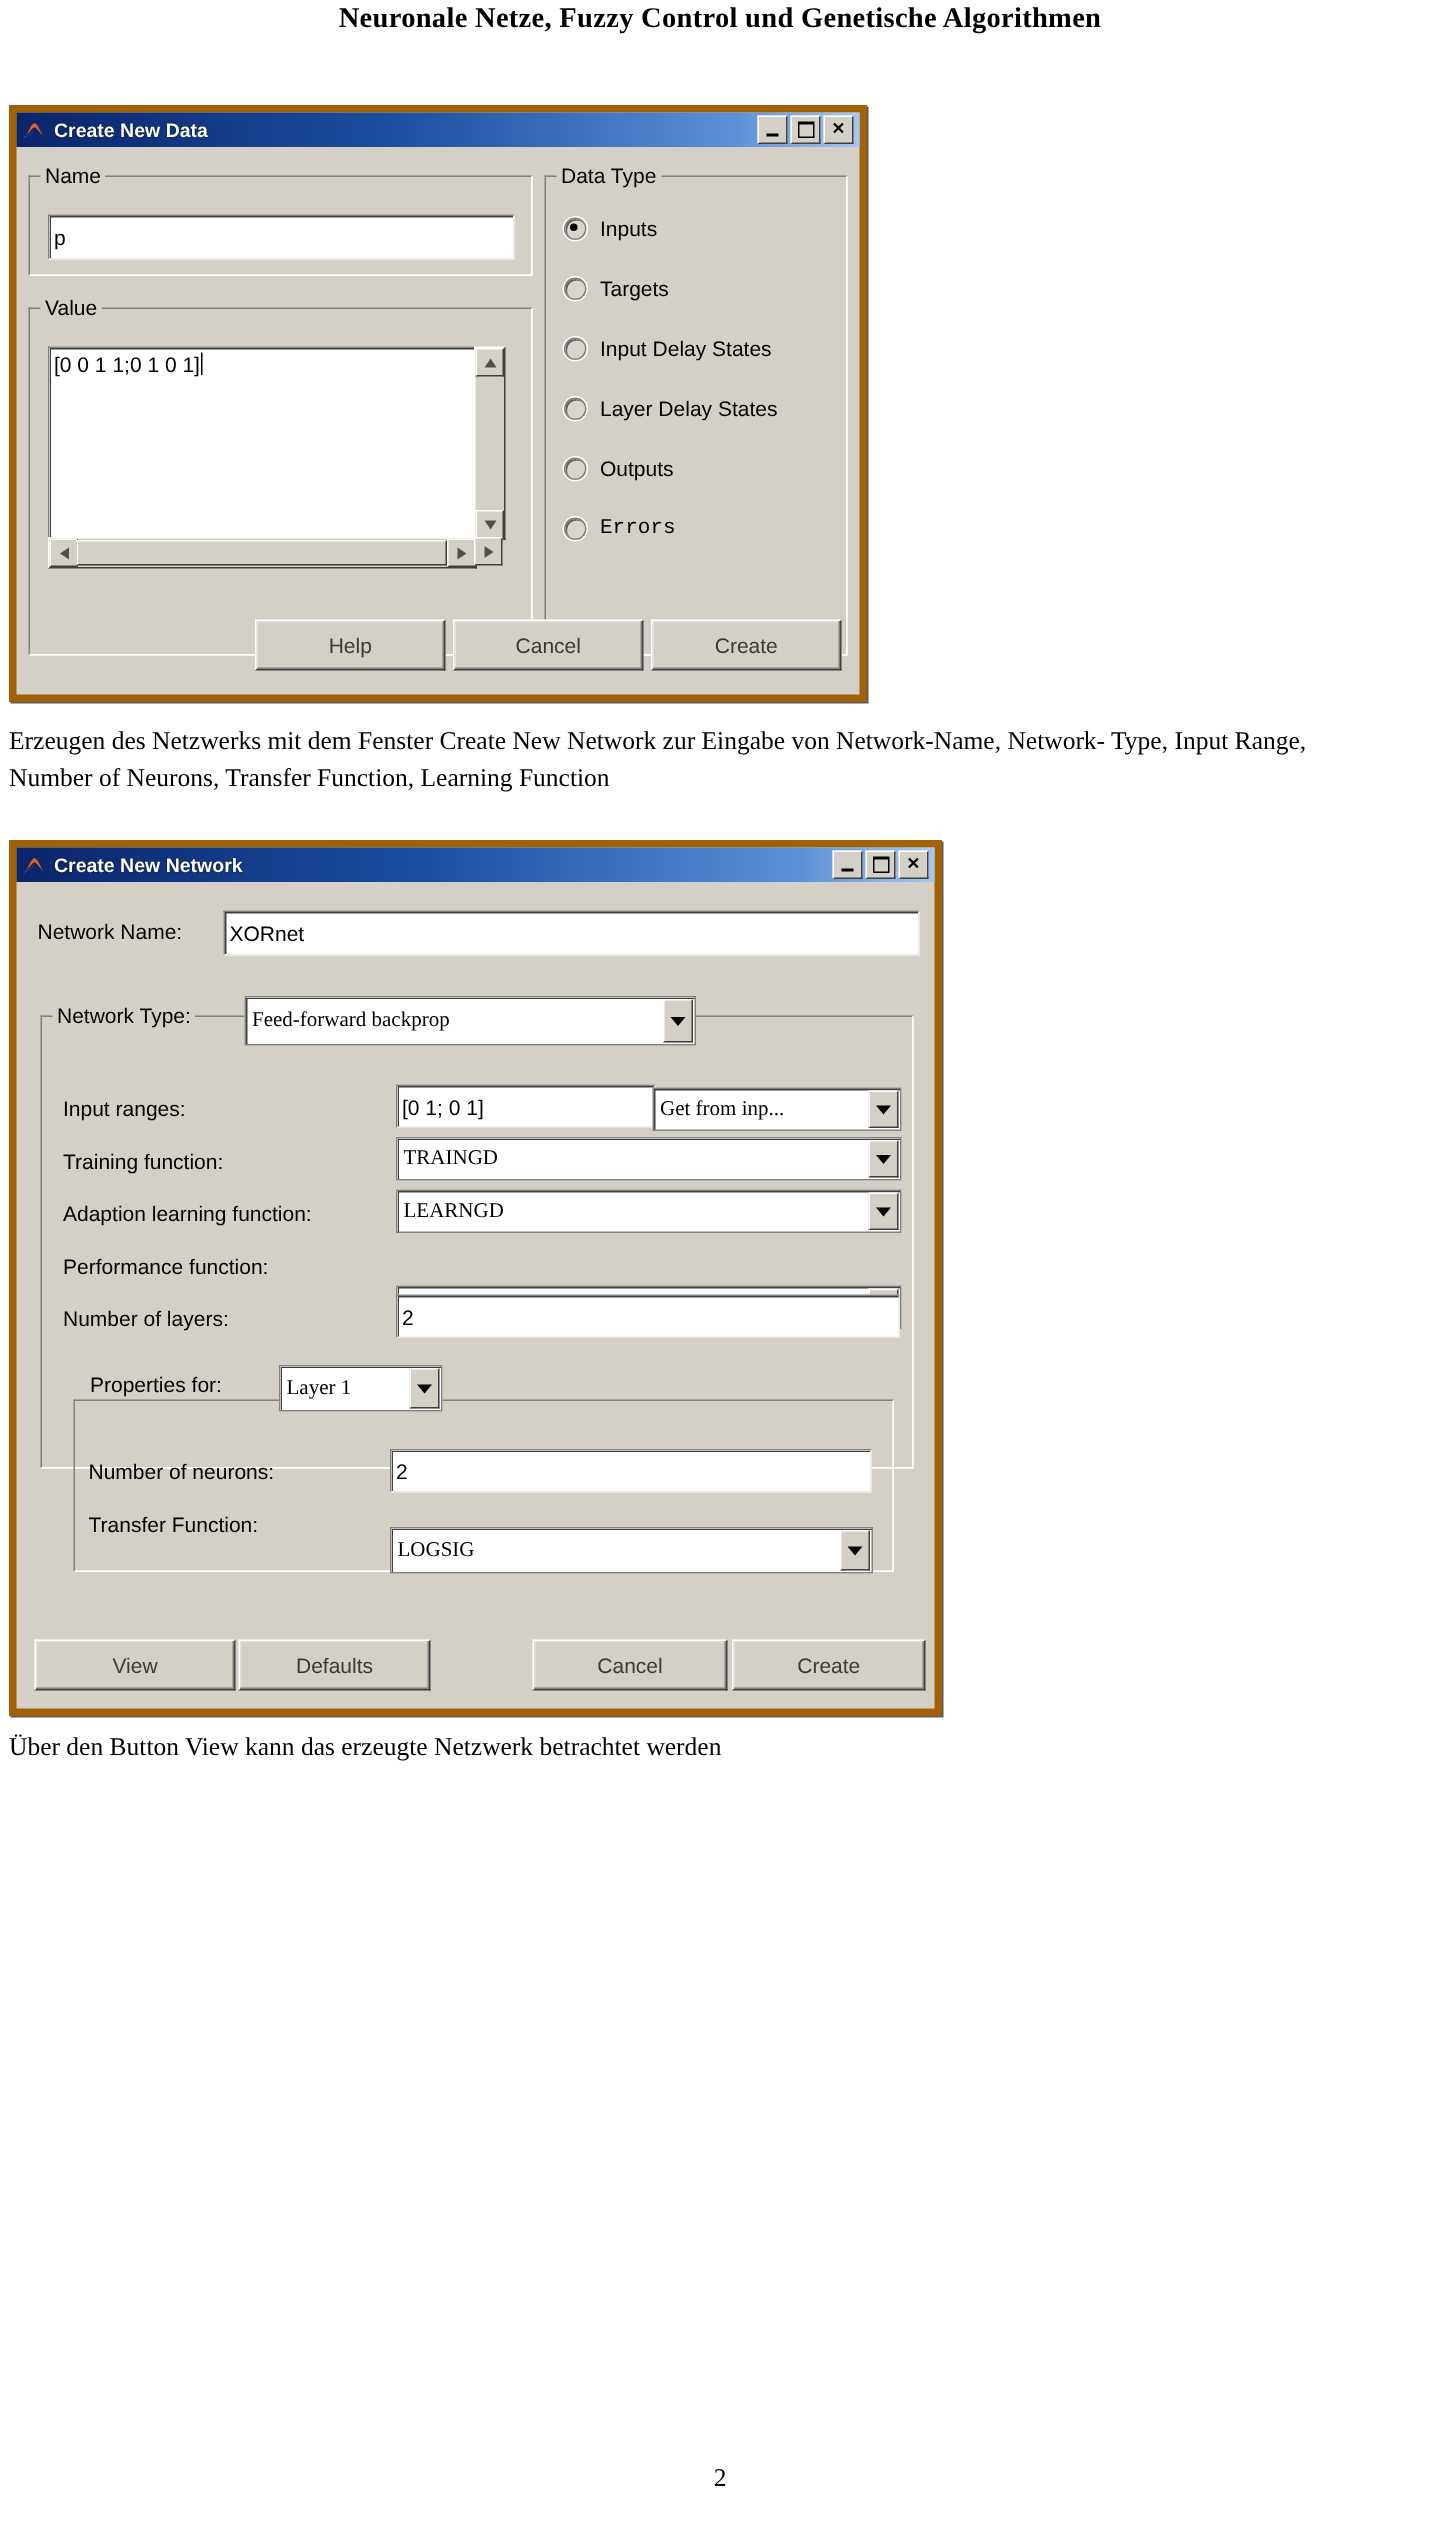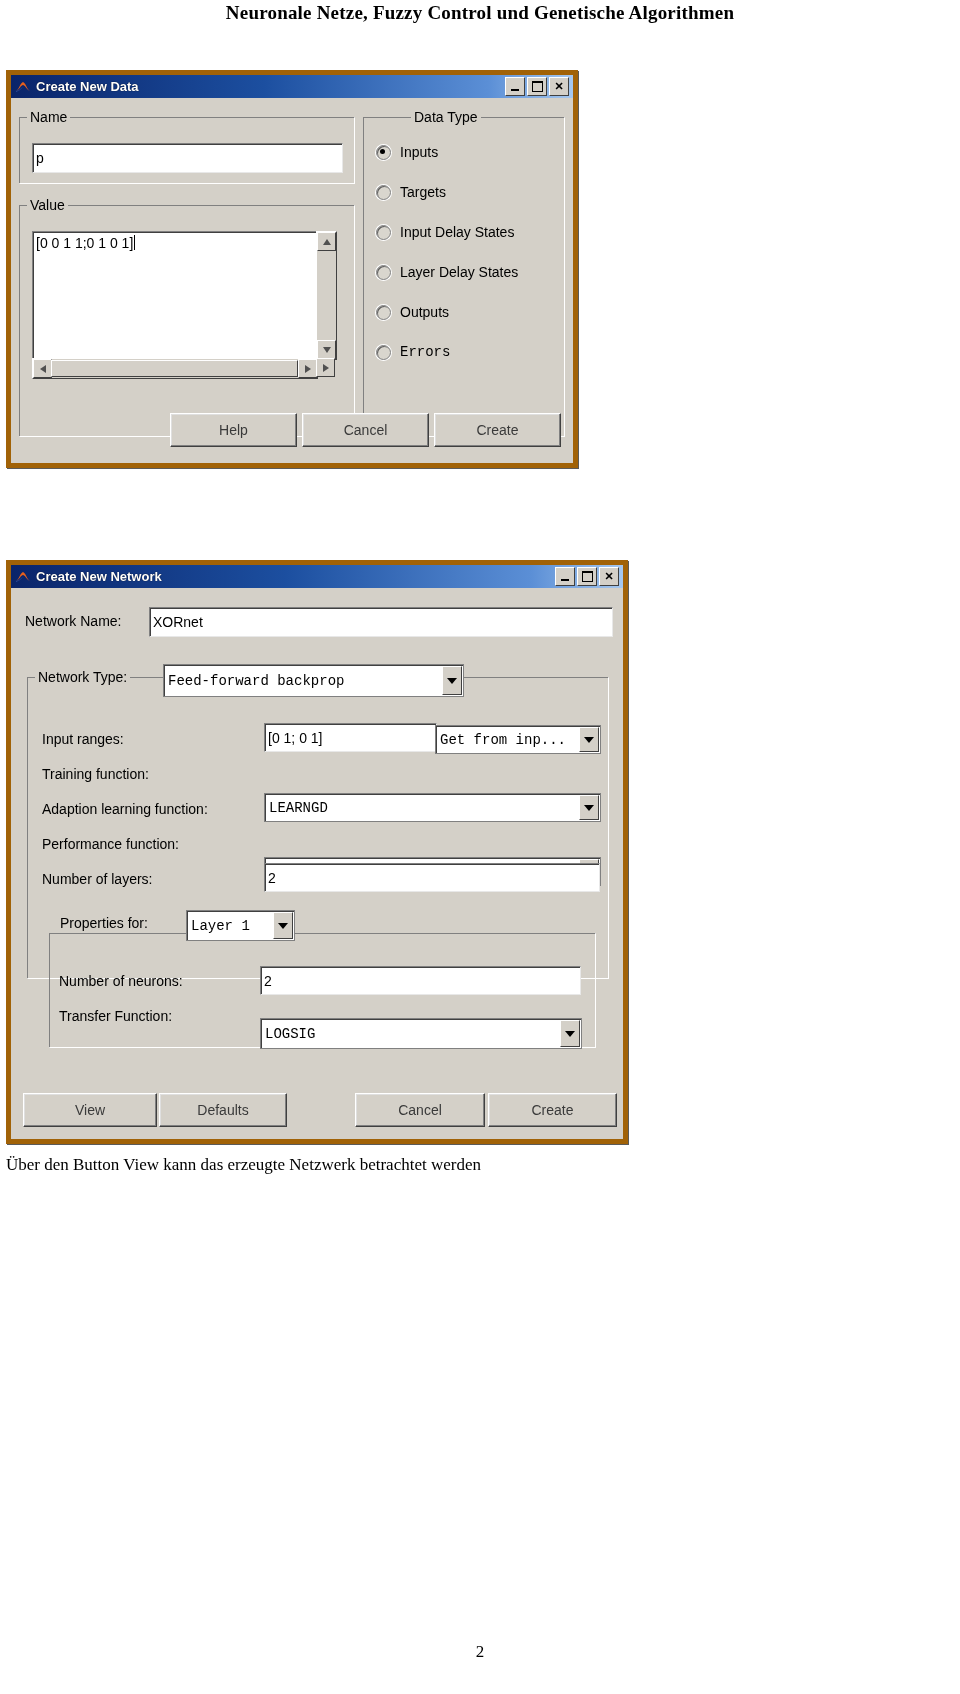--- a/index.html
+++ b/index.html
@@ -50,21 +50,21 @@
   .radio-row{position:absolute;display:flex;align-items:center;font-size:14px;color:#000;
      font-family:"Liberation Sans",sans-serif;white-space:nowrap;}
   .radio{width:13px;height:13px;border-radius:50%;background:#d9d6ce;
      border:1px solid #808080;box-shadow:inset 1px 1px 0 #606060, 0 0 0 1px #fff;
      margin-right:9px;flex:0 0 auto;position:relative;}
   .radio.on::after{content:"";position:absolute;left:3px;top:3px;width:5px;height:5px;
      border-radius:50%;background:#000;}
 
   .combo{position:absolute;background:#fff;border:1px solid #808080;
      box-shadow:inset 1px 1px 0 #404040;display:flex;align-items:center;
-     font-size:14px;color:#000;font-family:Liberation Mono, monospace;padding-left:4px;
+     font-size:14px;color:#000;font-family:Liberation Serif, serif;padding-left:4px;
      white-space:nowrap;overflow:hidden;}
   .combo .arrow{position:absolute;right:1px;top:1px;bottom:1px;width:18px;background:#d4d0c8;
      border:1px solid #fff;border-right-color:#404040;border-bottom-color:#404040;
      display:flex;align-items:center;justify-content:center;}
   .combo .arrow::after{content:"";border-left:5px solid transparent;border-right:5px solid transparent;
      border-top:6px solid #000;display:block;}
 
   .scrollv{position:absolute;width:19px;background:#d4d0c8;border:1px solid #fff;
      border-right-color:#404040;border-bottom-color:#404040;}
   .scrollh{position:absolute;height:19px;background:#d4d0c8;border:1px solid #fff;
@@ -145,21 +145,21 @@
       <div class="sbtn" style="right:0;top:0;width:17px;height:17px;">
           <span class="tri-rt"></span>
         </div>
       <div class="sthumb" style="left:18px;top:1px;width:245px;height:15px;"></div>
     </div>
     <div class="sbtn" style="left:305px;top:283px;width:17px;height:17px;">
         <span class="tri-rt"></span>
       </div>
 
     <div class="grp" style="left:352px;top:42px;width:200px;height:318px;"></div>
-    <div class="grp-label" style="left:360px;top:34px;margin-left:40px;">Data Type</div>
+    <div class="grp-label" style="left:360px;top:34px;">Data Type</div>
 
     <div class="radio-row" style="left:365px;top:69px;">
       <span class="radio on"></span>
       <span>Inputs</span>
     </div>
     <div class="radio-row" style="left:365px;top:109px;">
       <span class="radio"></span>
       <span>Targets</span>
     </div>
     <div class="radio-row" style="left:365px;top:149px;">
@@ -177,20 +177,24 @@
     <div class="radio-row" style="left:365px;top:269px;font-family:Liberation Mono, monospace;">
       <span class="radio"></span>
       <span>Errors</span>
     </div>
 
     <div class="btn" style="left:159px;top:338px;width:125px;height:32px;">Help</div>
     <div class="btn" style="left:291px;top:338px;width:125px;height:32px;">Cancel</div>
     <div class="btn" style="left:423px;top:338px;width:125px;height:32px;">Create</div>
   </div>
 
+  <div class="caption" style="left:6px;top:481px;width:890px;">
+    <span>Erzeugen des Netzwerks mit dem Fenster Create New Network zur Eingabe von Network-Name, Network-</span>
+    <span>Type, Input Range, Number of Neurons, Transfer Function, Learning Function</span>
+  </div>
 
   <div class="win" style="left:6px;top:560px;width:612px;height:574px;">
 
     <div class="titlebar">
       <span class="tb-icon">
         <svg width="16" height="16" viewBox="0 0 16 16">
           <path d="M1 12 C4 11 5 4 8 3 C11 4 12 11 15 12 C11 10 10 6 8 6 C6 6 5 10 1 12 Z" fill="#e8601c"></path>
           <path d="M1 12 C4 12 6 9 8 8 C6 10 4 12 1 13 Z" fill="#2d4fa0"></path>
         </svg>
       </span>
@@ -223,20 +227,24 @@
     <div class="lbl" style="left:31px;top:166px;">Input ranges:</div>
     <div class="tfield" style="left:253px;top:158px;width:168px;height:27px;">
       <span>[0 1; 0 1]</span>
     </div>
     <div class="combo" style="left:424px;top:160px;width:160px;height:27px;">
       <span>Get from inp...</span>
       <span class="arrow"></span>
     </div>
 
     <div class="lbl" style="left:31px;top:201px;">Training function:</div>
+    <div class="combo" style="left:253px;top:193px;width:331px;height:27px;">
+      <span>TRAINGD</span>
+      <span class="arrow"></span>
+    </div>
 
     <div class="lbl" style="left:31px;top:236px;">Adaption learning function:</div>
     <div class="combo" style="left:253px;top:228px;width:331px;height:27px;">
       <span>LEARNGD</span>
       <span class="arrow"></span>
     </div>
 
     <div class="lbl" style="left:31px;top:271px;">Performance function:</div>
     <div class="combo" style="left:253px;top:280px;width:331px;height:27px;margin-top:12px;">
       <span>MSE</span>

